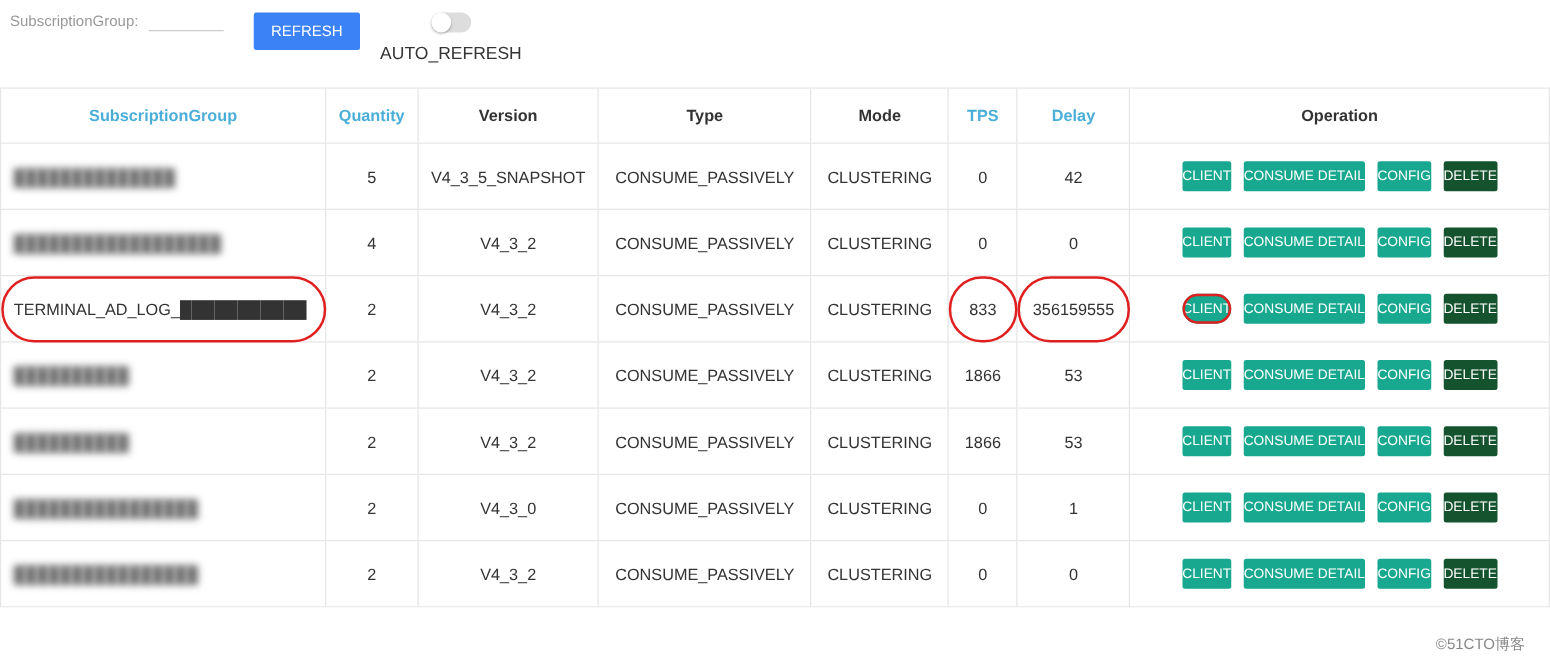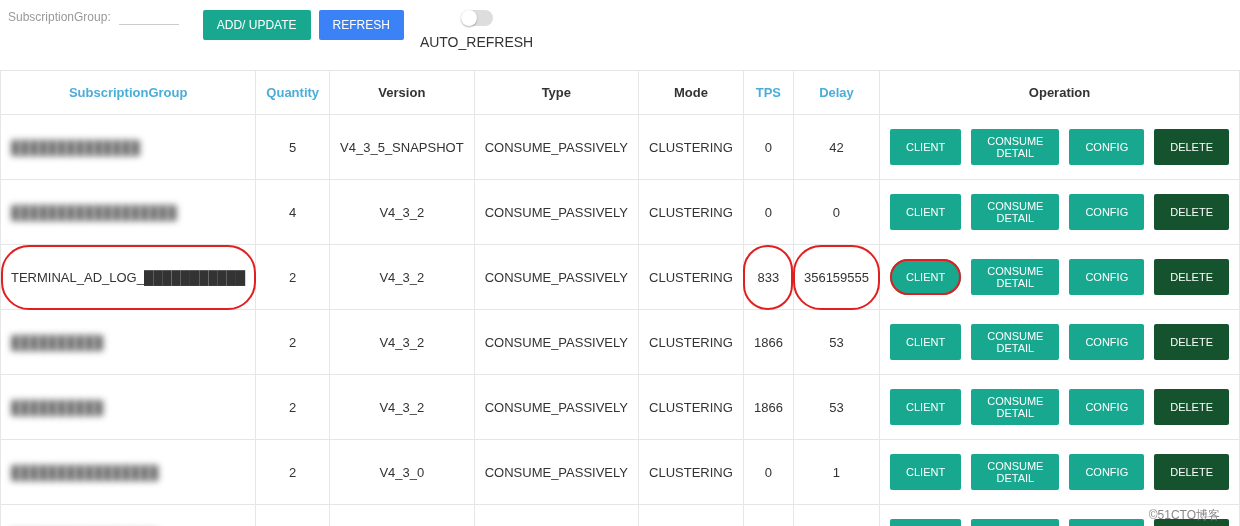--- a/index.html
+++ b/index.html
@@ -35,21 +35,21 @@
       font-size: 12px;
       color: #fff;
       cursor: pointer;
       border-radius: 2px;
     }
     .btn-teal { background: #17a88f; }
     .btn-teal-light { background: #3b82f6; }
     .btn-red { background: #14532d; }
     .btn-small {
       border: none;
-      padding: 6px 16px;
+      padding: 6px 0;
       font-size: 11px;
       color: #fff;
       cursor: pointer;
       border-radius: 2px;
     }
     .toggle-wrap {
       display: flex;
       align-items: center;
       gap: 8px;
       margin-left: 8px;
@@ -110,21 +110,20 @@
       font-size: 12px;
       color: #888;
     }
   </style>
 </head>
 <body>
 
 <div class="toolbar">
   <span class="field-label">SubscriptionGroup:</span>
   <input class="sg-input" type="text" style="">
-  <button class="btn btn-teal">ADD/ UPDATE</button>
   <button class="btn btn-teal-light">REFRESH</button>
   <div class="toggle-wrap">
     <div class="toggle"></div>
     <span>AUTO_REFRESH</span>
   </div>
 </div>
 
 <table>
   <thead>
     <tr>

